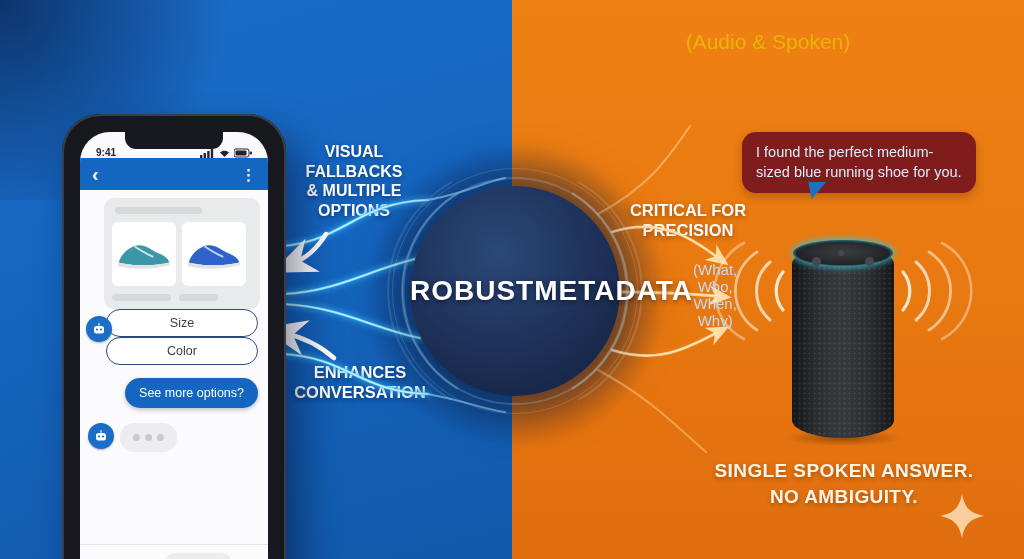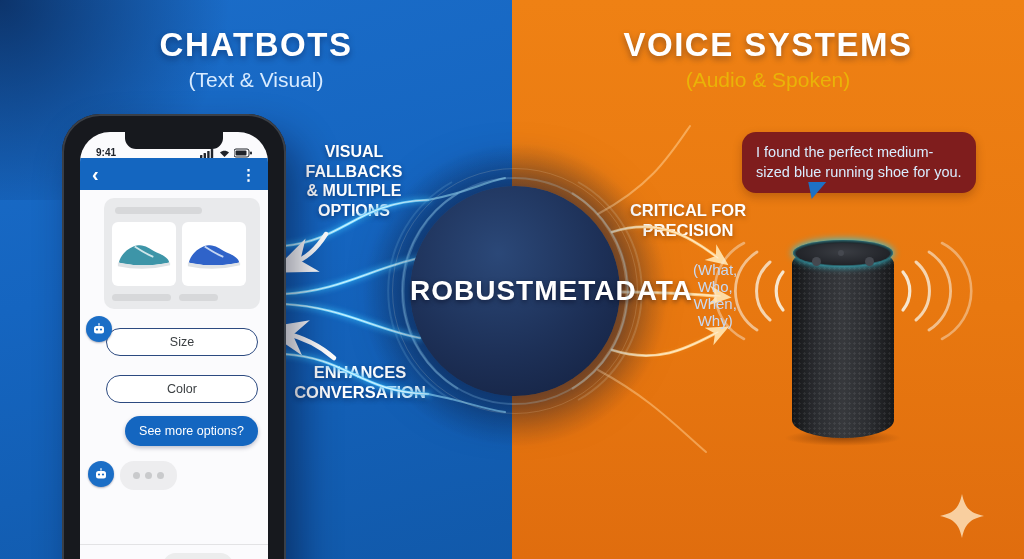--- a/index.html
+++ b/index.html
@@ -51,21 +51,21 @@
   .carousel{margin-left:16px;background:#e9eaec;border-radius:10px;padding:8px;overflow:hidden;}
   .ph-bar{background:#d7d8da;border-radius:4px;height:7px;}
   .carousel-top{width:62%;margin:1px 0 8px 3px;}
   .cards{display:flex;gap:6px;overflow:hidden;}
   .card{flex:none;width:64px;height:64px;background:#fff;border-radius:6px;
     display:flex;align-items:center;justify-content:center;}
   .carousel-bottom{display:flex;gap:8px;margin-top:8px;}
   .avatar{width:26px;height:26px;border-radius:50%;background:#1b6ec6;flex:none;
     display:flex;align-items:center;justify-content:center;box-shadow:0 1px 2px rgba(0,0,40,.3);}
   .avatar-carousel{position:absolute;left:6px;top:126px;}
-  .pill{height:26px;margin:19px 2px 0 18px;background:#fff;border:1.6px solid #2c4a80;
+  .pill{height:26px;margin:0 2px 0 18px;background:#fff;border:1.6px solid #2c4a80;
     border-radius:14px;display:flex;align-items:center;justify-content:center;
     font-size:12.5px;color:#3c4043;}
   .user-bubble{align-self:flex-end;margin:13px 2px 0 16px;background:#1466c0;color:#fff;
     font-size:12.5px;padding:8px 14px;border-radius:16px;box-shadow:0 2px 4px rgba(0,10,60,.25);}
   .typing-row{display:flex;gap:6px;margin-top:15px;align-items:flex-start;}
   .typing-bubble{background:#ededef;border-radius:14px;padding:11px 13px;display:flex;gap:5px;}
   .dot{width:7px;height:7px;border-radius:50%;background:#c9cacc;}
   .composer{flex:none;border-top:1px solid #e3e3e5;height:40px;display:flex;
     align-items:center;gap:8px;padding:0 10px;}
   .plus-btn{font-size:20px;color:#7c8894;font-weight:bold;line-height:1;}
@@ -187,26 +187,21 @@
       <path d="M770,262 A38,38 0 0 0 770,320" stroke-width="3" opacity=".8"></path>
       <path d="M757,252 A46,46 0 0 0 757,330" stroke-width="2.8" opacity=".62"></path>
       <path d="M744,243 A54,54 0 0 0 744,339" stroke-width="2.6" opacity=".45"></path>
       <path d="M903,272 A30,30 0 0 1 903,310" stroke-width="3.2" opacity=".95"></path>
       <path d="M916,262 A38,38 0 0 1 916,320" stroke-width="3" opacity=".8"></path>
       <path d="M929,252 A46,46 0 0 1 929,330" stroke-width="2.8" opacity=".62"></path>
       <path d="M942,243 A54,54 0 0 1 942,339" stroke-width="2.6" opacity=".45"></path>
     </g>
   </svg>
 
-  <div class="panel-title title-left">
-    <h1>CHATBOTS</h1>
-    <p>(Text &amp; Visual)</p>
-  </div>
   <div class="panel-title title-right">
-    <h1>VOICE SYSTEMS</h1>
     <p>(Audio &amp; Spoken)</p>
   </div>
 
   <div class="callout callout-visual">
     <div>VISUAL</div>
     <div>FALLBACKS</div>
     <div>&amp; MULTIPLE</div>
     <div>OPTIONS</div>
   </div>
   <div class="callout callout-enhances">
@@ -348,18 +343,22 @@
     <div class="speaker-shadow"></div>
     <div class="speaker-body"></div>
     <div class="speaker-ring"></div>
     <div class="speaker-top">
       <div class="speaker-btn" style="left:16px;"></div>
       <div class="speaker-btn" style="right:16px;"></div>
       <div class="speaker-btn" style="left:42px;width:6px;height:6px;top:7px;"></div>
     </div>
   </div>
 
+  <div class="single-answer">
+    <div>SINGLE SPOKEN ANSWER.</div>
+    <div>NO AMBIGUITY.</div>
+  </div>
 
   <svg class="sparkle" width="48" height="48" viewBox="0 0 48 48">
     <path d="M24,2 C27,16 32,21 46,24 C32,27 27,32 24,46 C21,32 16,27 2,24 C16,21 21,16 24,2 Z" fill="#f9cf9f"></path>
   </svg>
 
 </div>
 
 </body></html>

